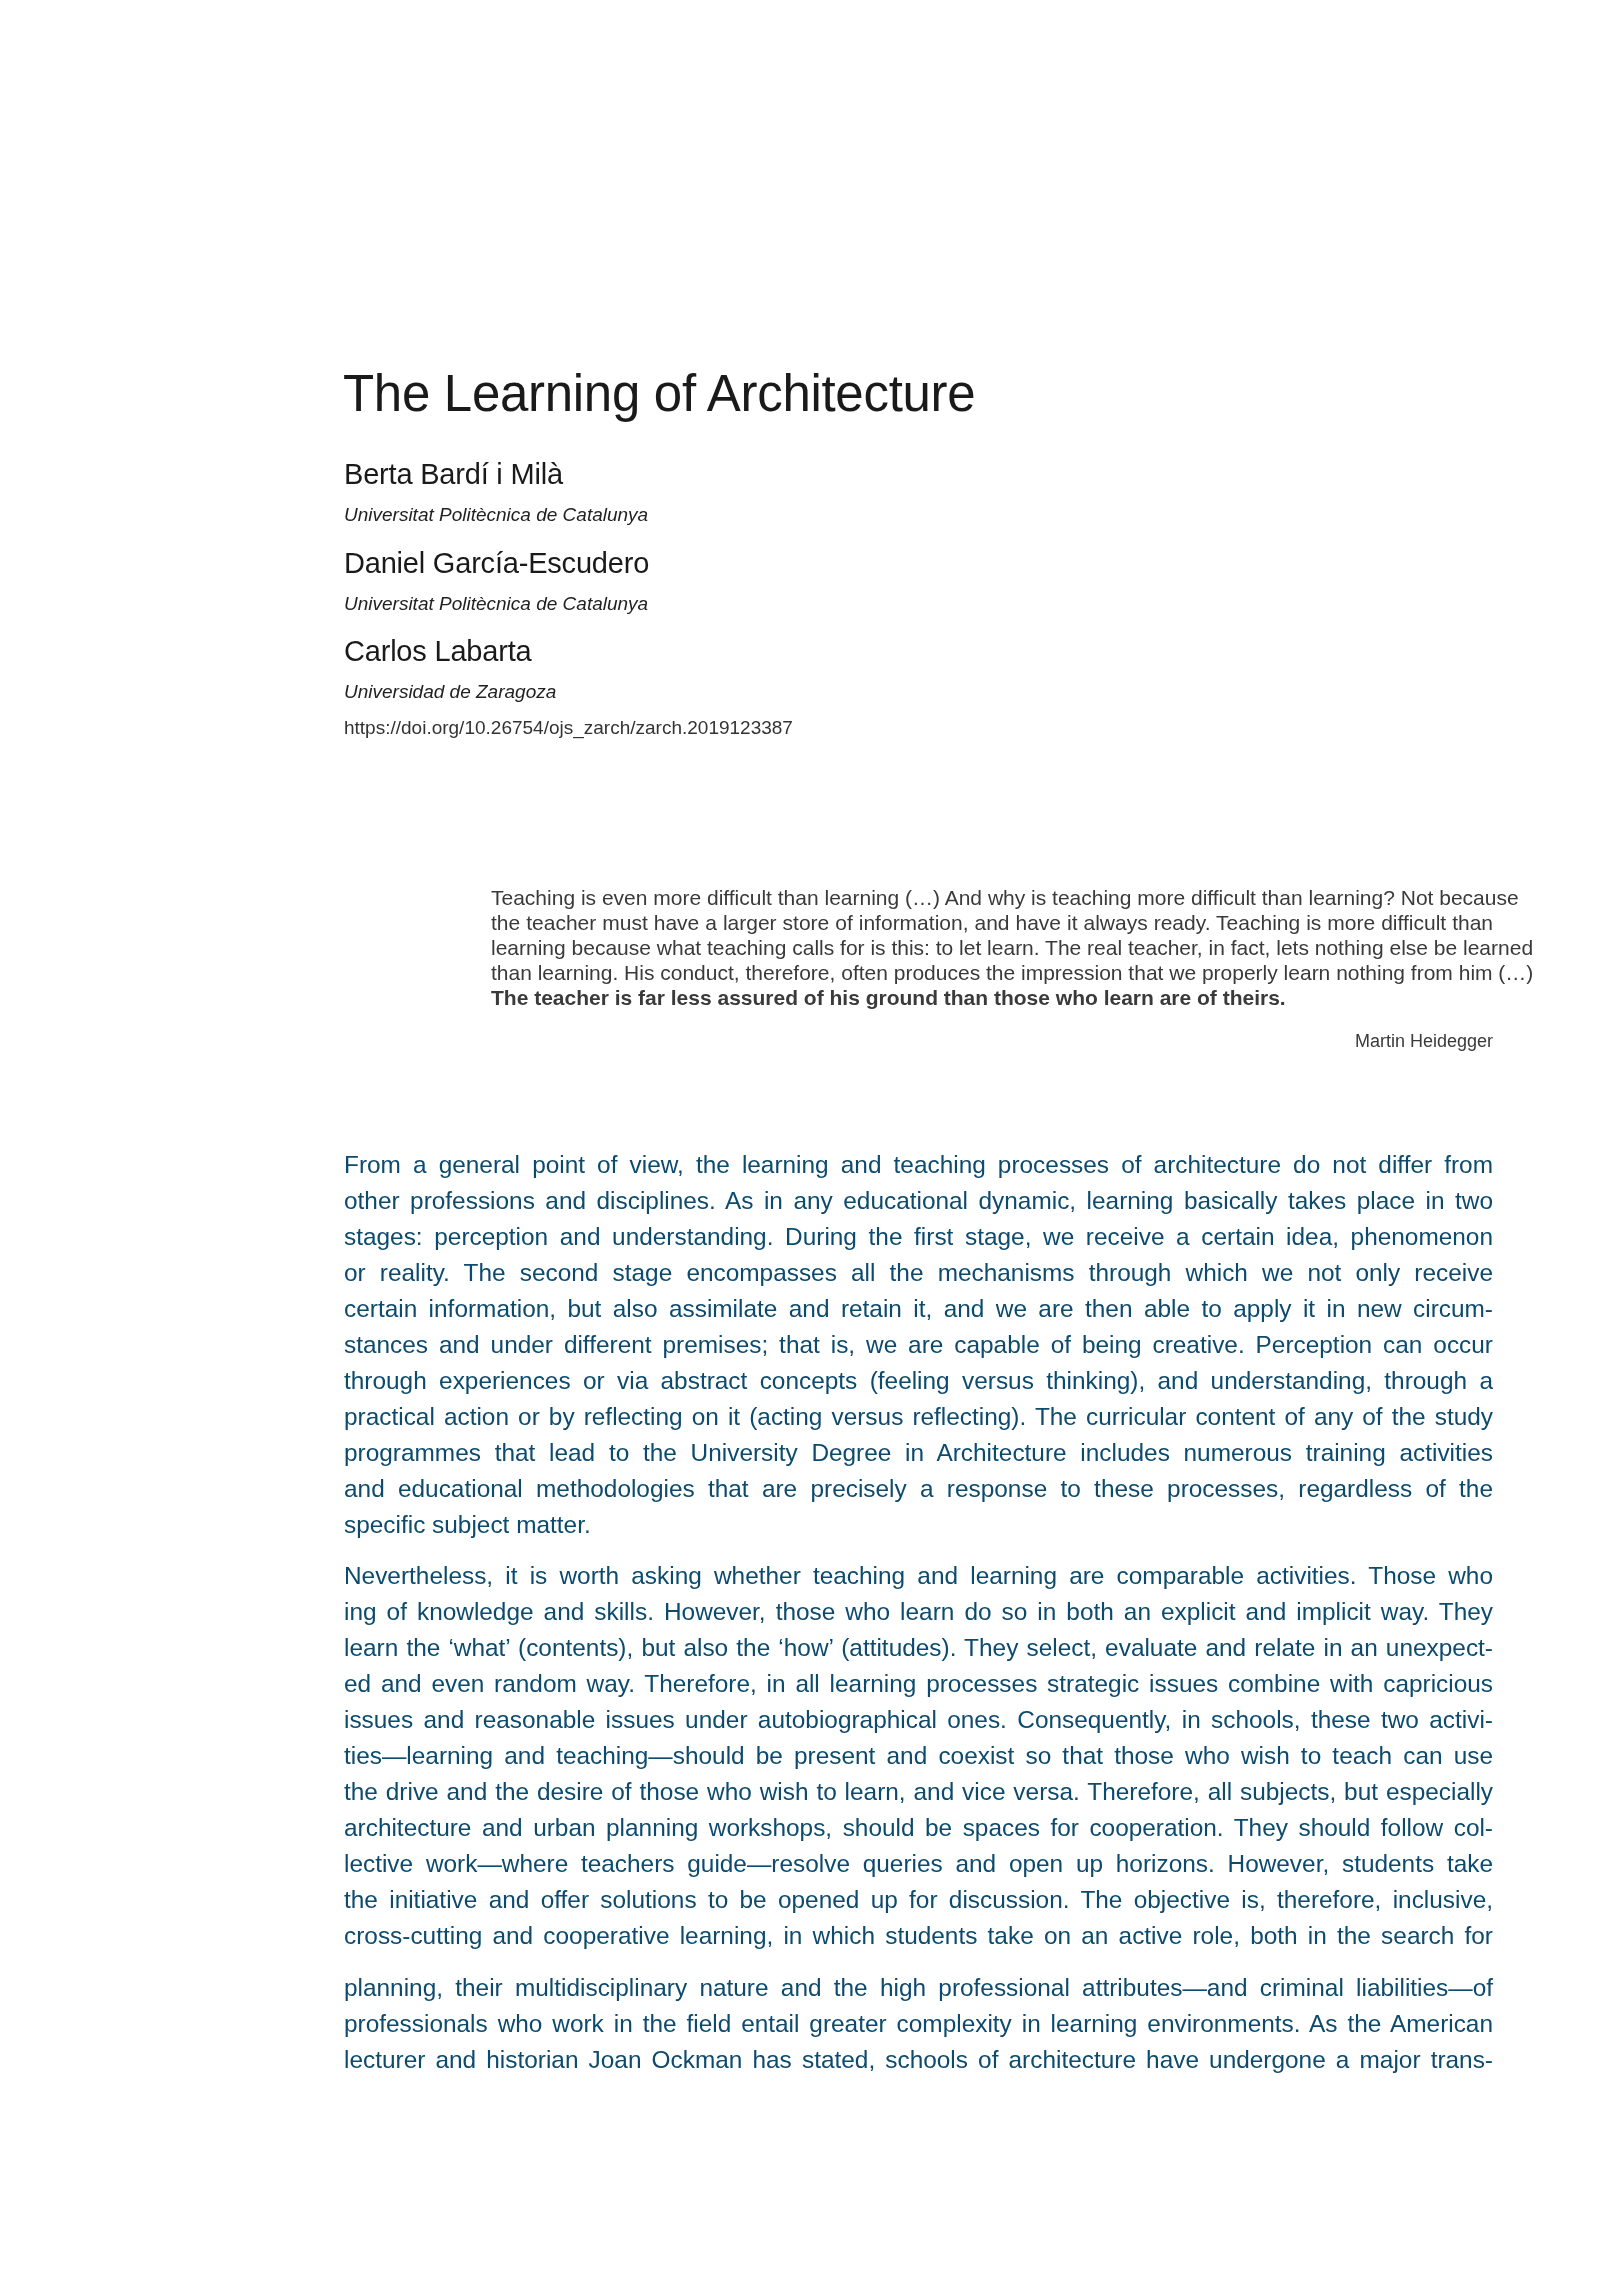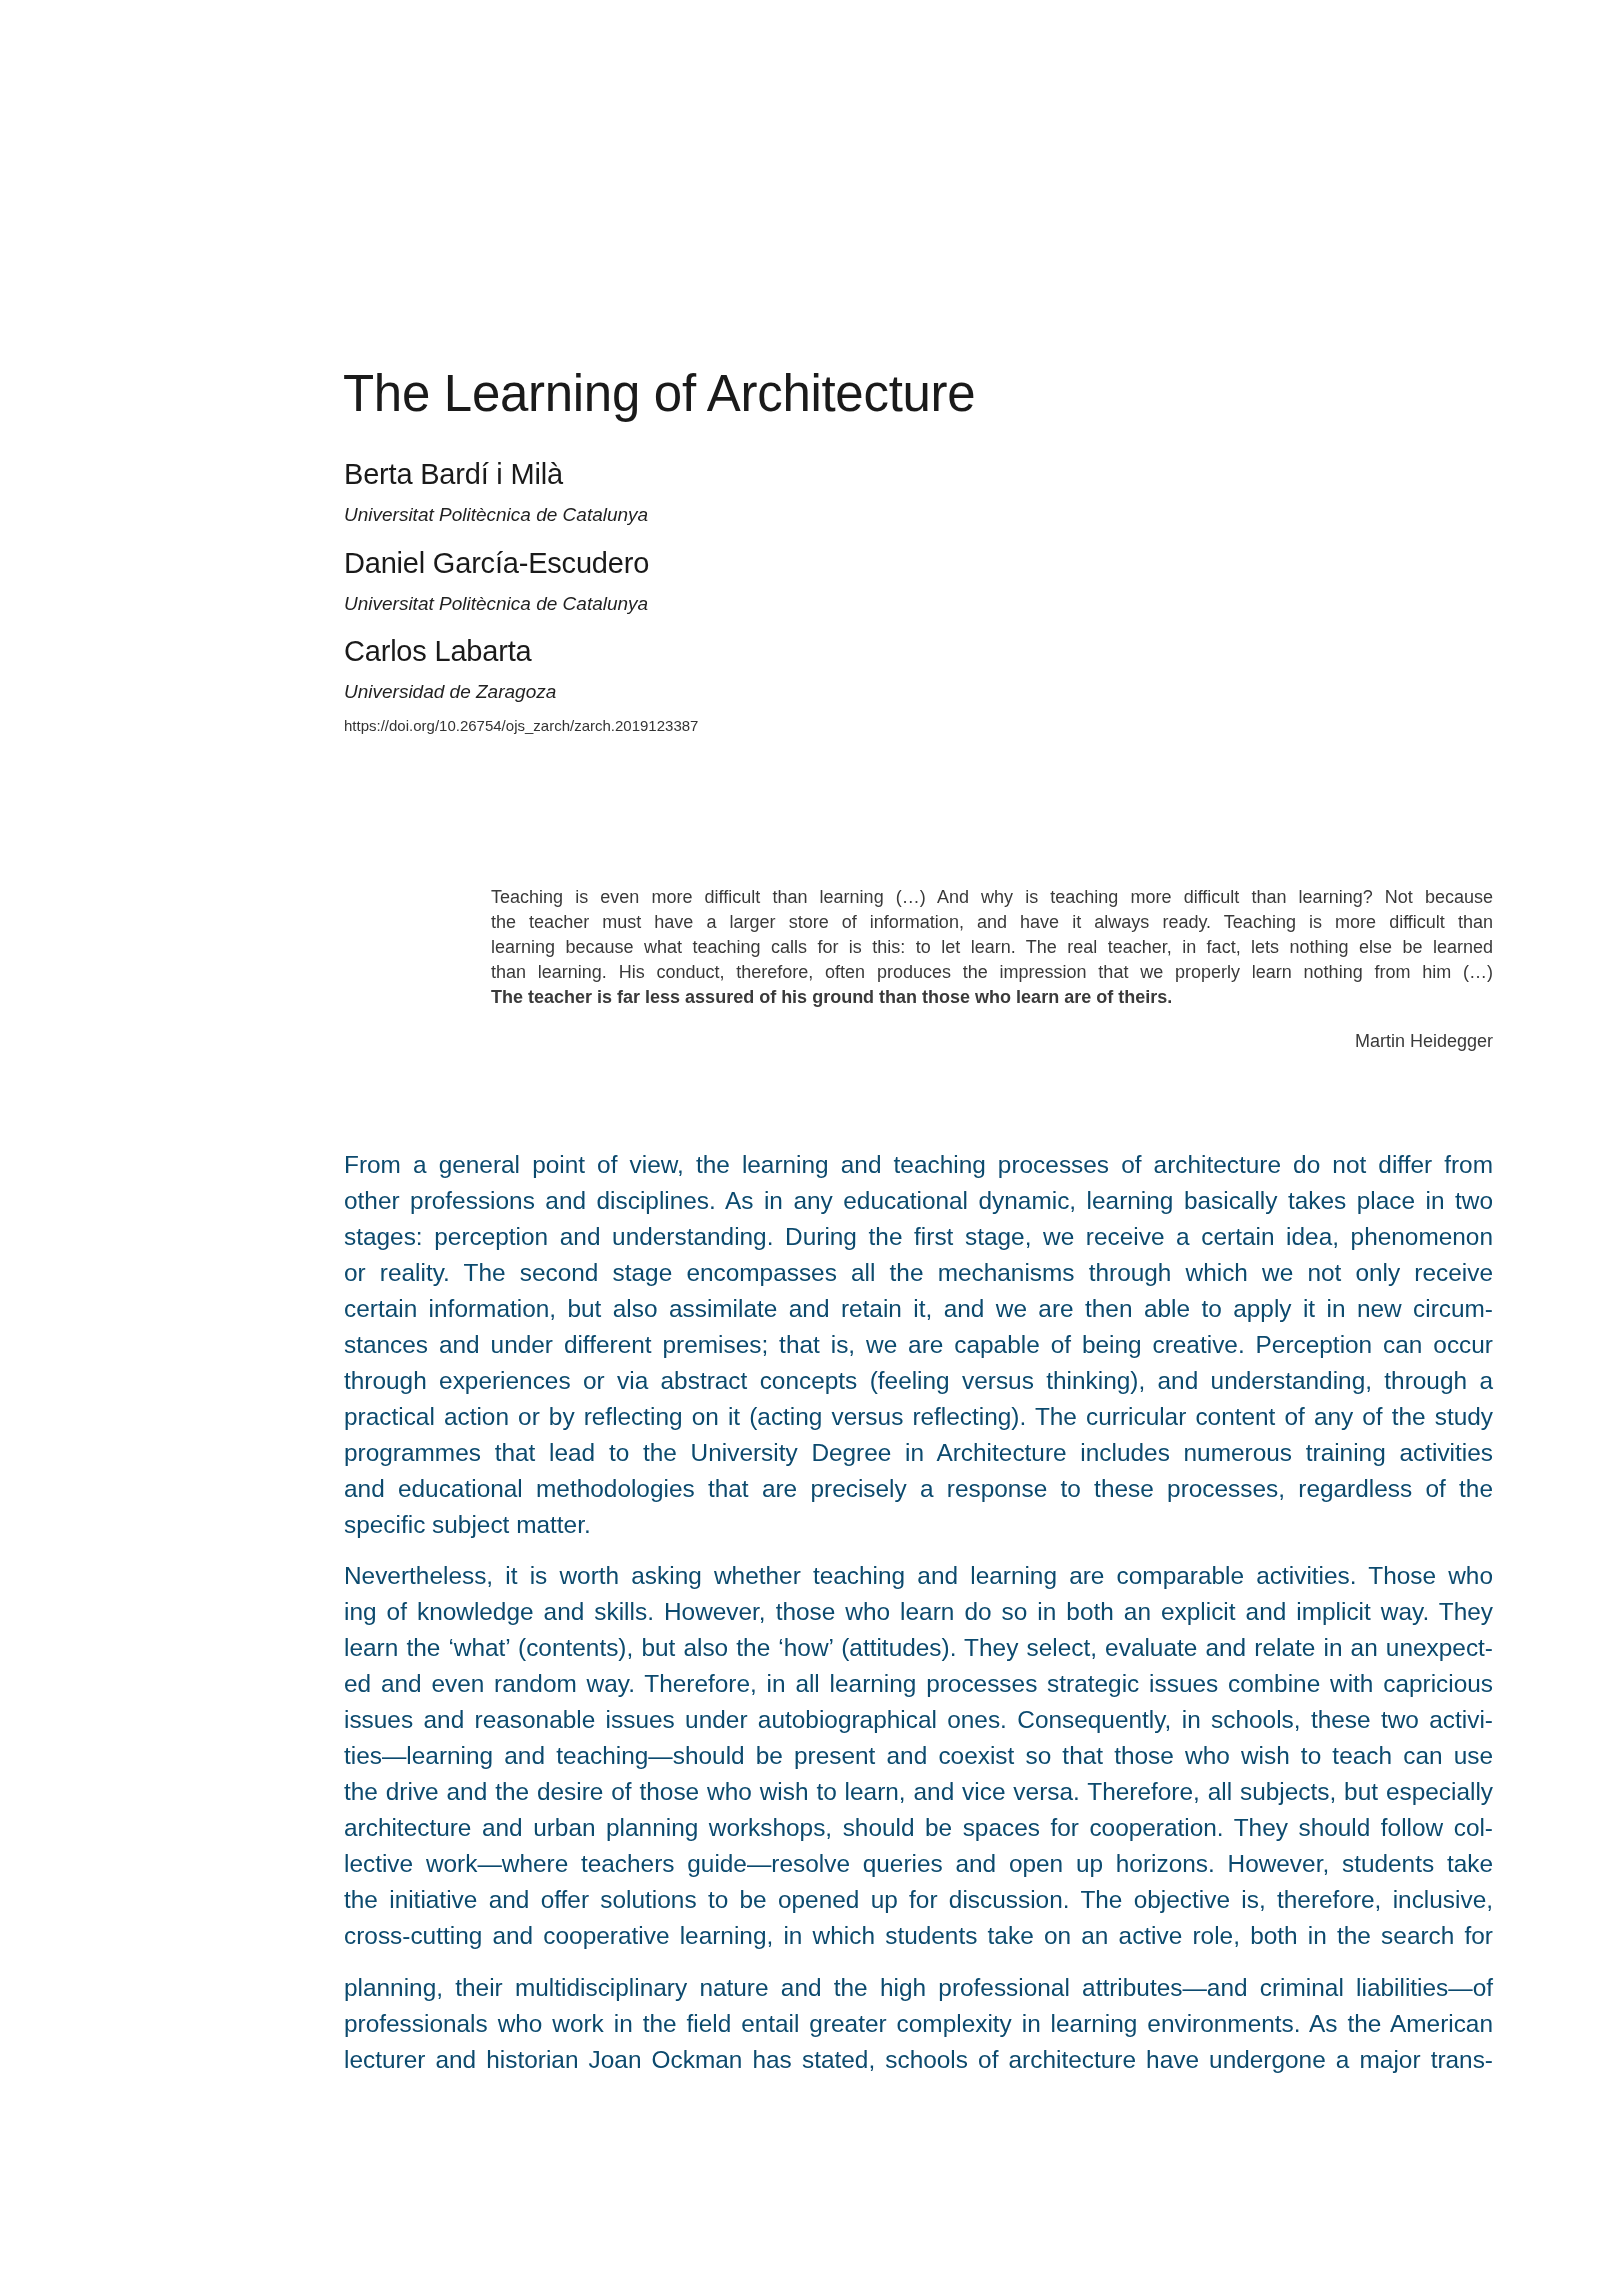--- a/index.html
+++ b/index.html
@@ -50,31 +50,31 @@
       font-size: 19px;
       font-style: italic;
       line-height: 1;
       color: #222222;
       white-space: nowrap;
     }
     .doi {
       position: absolute;
       left: 344px;
       top: 718px;
-      font-size: 15px;
+      font-size: 19px;
       line-height: 1;
       color: #333333;
       white-space: nowrap;
     }
     .epigraph {
       position: absolute;
       left: 491px;
       top: 885px;
       width: 1002px;
-      font-size: 18px;
+      font-size: 21px;
       line-height: 25px;
       color: #3a3a3a;
     }
     .epigraph .line {
       display: block;
       height: 25px;
       text-align: justify;
       text-align-last: justify;
       white-space: nowrap;
     }

